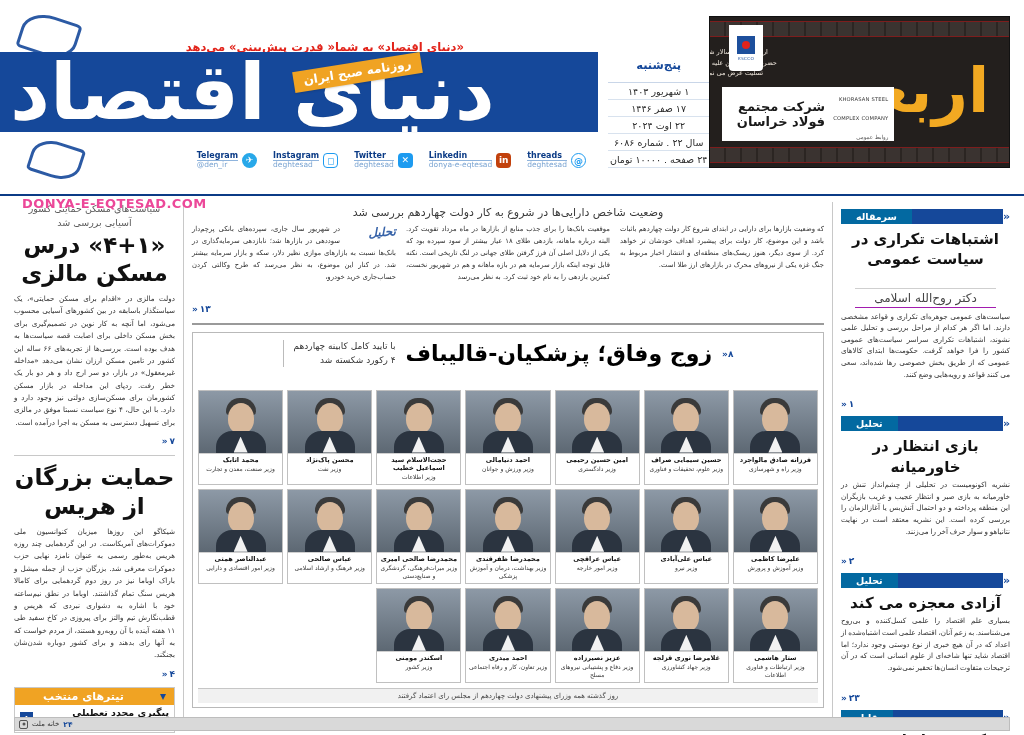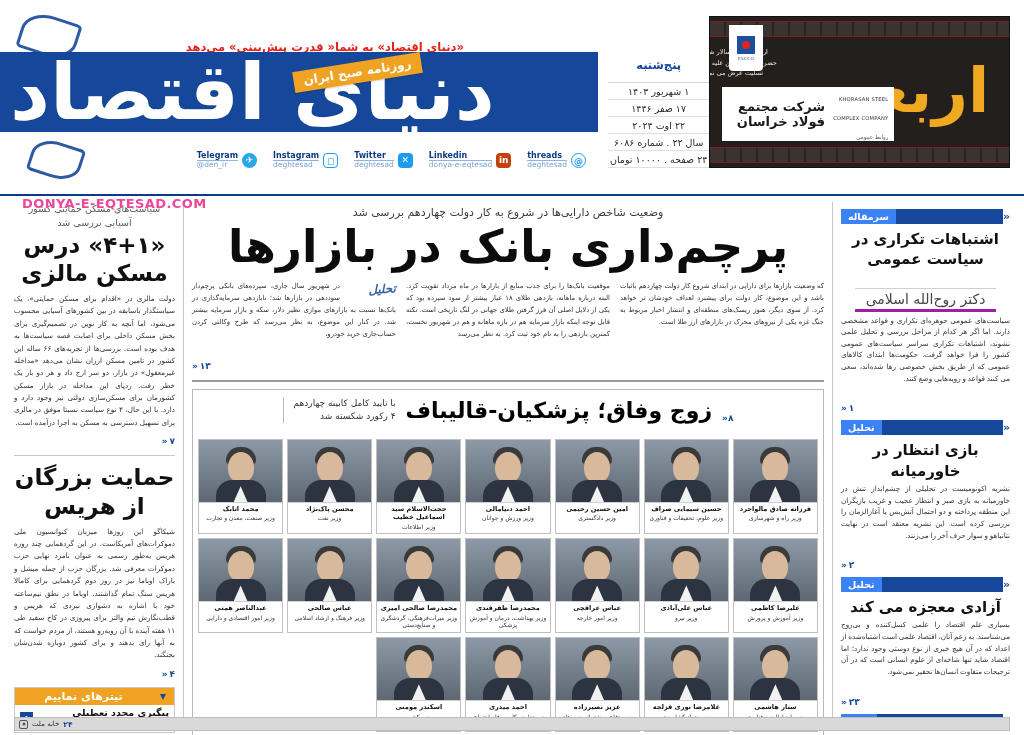--- a/index.html
+++ b/index.html
@@ -254,37 +254,37 @@
 
   
   .side-label {
     display: flex;
     align-items: stretch;
     height: 15px;
     margin: 7px 0 5px 0;
   }
   .side-label .bar { flex: 1; background: #15489a; }
   .side-label .tag {
-    background: #3b82f6; color: #fff;
+    background: #0369a1; color: #fff;
     font-size: 9.5px; font-weight: 700;
-    padding: 0 7px; line-height: 15px;
+    padding: 0 15px; line-height: 15px;
     white-space: nowrap;
   }
   .side-label .chev {
     color: #15489a; font-size: 11px; font-weight: 700;
     line-height: 15px; padding-right: 2px; letter-spacing: -2px;
   }
   .side-title {
     font-size: 15px; font-weight: 700; color: #111;
     text-align: center; line-height: 1.35; direction: rtl;
     margin-bottom: 3px;
   }
   .side-author {
-    font-size: 14px; color: #444; text-align: center;
-    border-top: 1px solid #cfcfcf; border-bottom: 3px solid #a21caf;
+    font-size: 12px; color: #444; text-align: center;
+    border-top: 1px solid #cfcfcf; border-bottom: 1px solid #a21caf;
     padding: 2px 0; margin: 18px 14px 4px 14px; direction: rtl;
   }
   .side-body {
     font-size: 7.2px; color: #333; line-height: 1.62;
     text-align: justify; direction: rtl; font-family: Liberation Serif, serif;
   }
   .pageref {
     display: inline-block;
     color: #15489a; font-size: 9px; font-weight: 700;
     direction: rtl;
@@ -345,22 +345,22 @@
   .sig {
     float: right; width: 52px; height: 22px; margin: 0 0 1px 4px;
     color: #15489a; font-size: 12px; font-weight: 700;
     font-style: italic; direction: rtl; opacity:.85;
     transform: rotate(-4deg);
   }
 
   
   .cabinet { margin-top: 7px; border: 1px solid #b9b9b9; padding: 5px 5px 4px 5px; }
   .cab-head {
-    display: flex; flex-direction: row-reverse; align-items: flex-end;
-    justify-content: center; gap: 10px; padding: 2px 0 16px 0;
+    display: flex; flex-direction: row-reverse; align-items: center;
+    justify-content: center; gap: 10px; padding: 2px 0 23px 0;
     direction: rtl;
   }
   .cab-head .sub {
     font-size: 9px; color: #333; line-height: 1.45; text-align: right;
     border-left: 1px solid #bbb; padding-left: 10px;
   }
   .cab-head .h { font-size: 22px; font-weight: 700; color: #000000; white-space: nowrap; }
   .cab-head .pg { font-size: 9px; color: #15489a; font-weight: 700; }
 
   .grid { display: grid; grid-template-columns: repeat(7, 1fr); gap: 4px; direction: rtl; }
@@ -542,21 +542,20 @@
         <span class="bar"></span>
         <span class="tag">قابل</span>
       </div>
       <div class="side-title">شکست پول‌پاشی در چین؟</div>
       <div class="side-body">مدت‌هاست که بازار مسکن در چین، با رکود دست به گریبان است. مقامات پکن نیز برای پایان دادن به این رکود، با سیاست‌های دستوری و برای تحریک تقاضای افراد در جهت خرید املاک فروخته‌شده، دست به اعطای تسهیلات زده‌اند. اما پرداخت تسهیلات به شیوه کنونی، با موفقیت روبه‌رو نشده است.</div>
 
     </div>
 
     <div class="col-mid">
       <div class="mid-kicker">وضعیت شاخص دارایی‌ها در شروع به کار دولت چهاردهم بررسی شد</div>
-      <div class="mid-headline">پرچم‌داری بانک در بازارها</div>
 
       <div class="lede">
         <div class="c">که وضعیت بازارها برای دارایی در ابتدای شروع کار دولت چهاردهم باثبات باشد و این موضوع، کار دولت برای پیشبرد اهداف خودشان تر خواهد کرد. از سوی دیگر، هنوز ریسک‌های منطقه‌ای و انتشار اخبار مربوط به جنگ غزه یکی از نیروهای محرک در بازارهای ارز طلا است.</div>
         <div class="c">موقعیت بانک‌ها را برای جذب منابع از بازارها در ماه مرداد تقویت کرد. البته درباره ماهانه، بازدهی طلای ۱۸ عیار بیشتر از سود سپرده بود که یکی از دلایل اصلی آن فرز گرفتن طلای جهانی در لنگ تاریخی است. نکته قابل توجه اینکه بازار سرمایه هم در بازه ماهانه و هم در شهریور نخست، کمترین بازدهی را به نام خود ثبت کرد. به نظر می‌رسد</div>
         <div class="c first">
           <span class="sig">تحلیل</span>
           <span>در شهریور سال جاری، سپرده‌های بانکی پرچم‌دار سوددهی در بازارها شد؛ نابازدهی سرمایه‌گذاری در بانک‌ها نسبت به بازارهای موازی نظیر دلار، سکه و بازار سرمایه بیشتر شد. در کنار این موضوع، به نظر می‌رسد که طرح وکالتی کردن حساب‌جاری خرید خودرو،</span>
           <span class="pageref ref-right">۱۳</span>
         </div>
       </div>
@@ -816,21 +815,21 @@
 
       <div class="hr-thin"></div>
 
       <div class="left-title">حمایت بزرگان از هریس</div>
       <div class="left-body">شیکاگو این روزها میزبان کنوانسیون ملی دموکرات‌های آمریکاست. در این گردهمایی چند روزه هریس به‌طور رسمی به عنوان نامزد نهایی حزب دموکرات معرفی شد. بزرگان حزب از جمله میشل و باراک اوباما نیز در روز دوم گردهمایی برای کامالا هریس سنگ تمام گذاشتند. اوباما در نطق نیم‌ساعته خود با اشاره به دشواری نبردی که هریس و قطب‌نگارش تیم والتز برای پیروزی در کاخ سفید طی ۱۱ هفته آینده با آن روبه‌رو هستند، از مردم خواست که به آنها رای بدهند و برای کشور دوباره شدن‌شان بجنگند.</div>
       <span class="pageref">۴</span>
 
       <div class="picks">
         <div class="hdr">
           <span class="c">▾</span>
-          <span class="t">تیترهای نماییم</span>
+          <span class="t">تیترهای منتخب</span>
         </div>
         <div class="row">
           <span class="num">۸</span>
           <span class="lbl">پیگیری مجدد تعطیلی شنبه‌ها</span>
         </div>
 
       </div>
     </div>
 
   </div>

